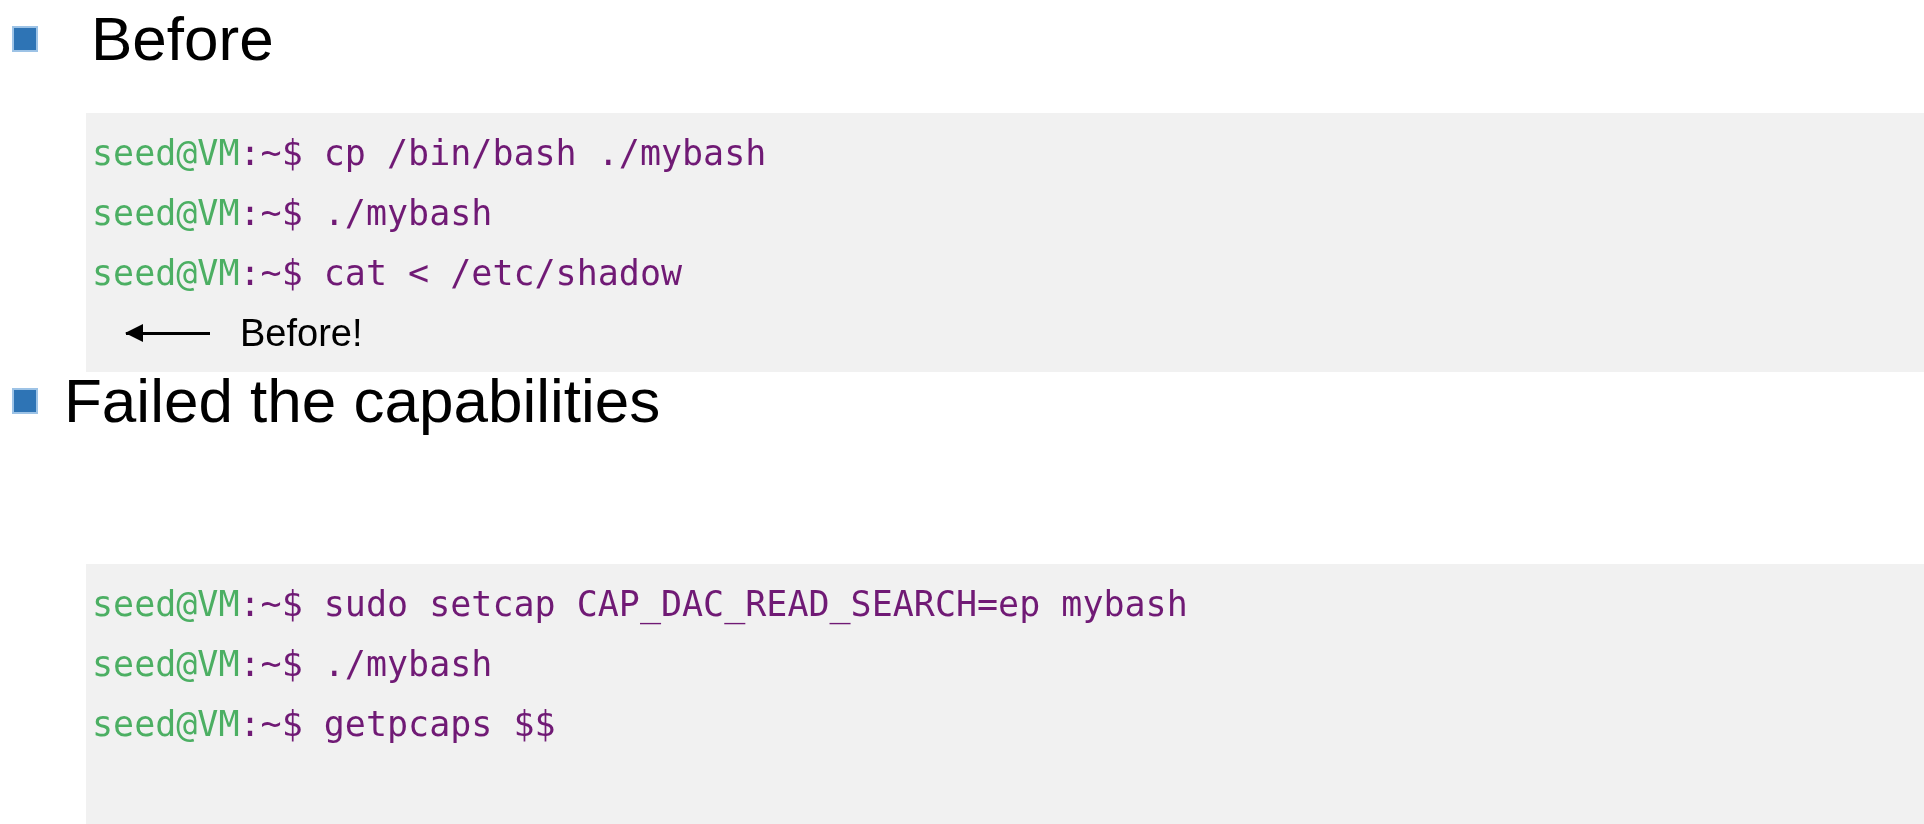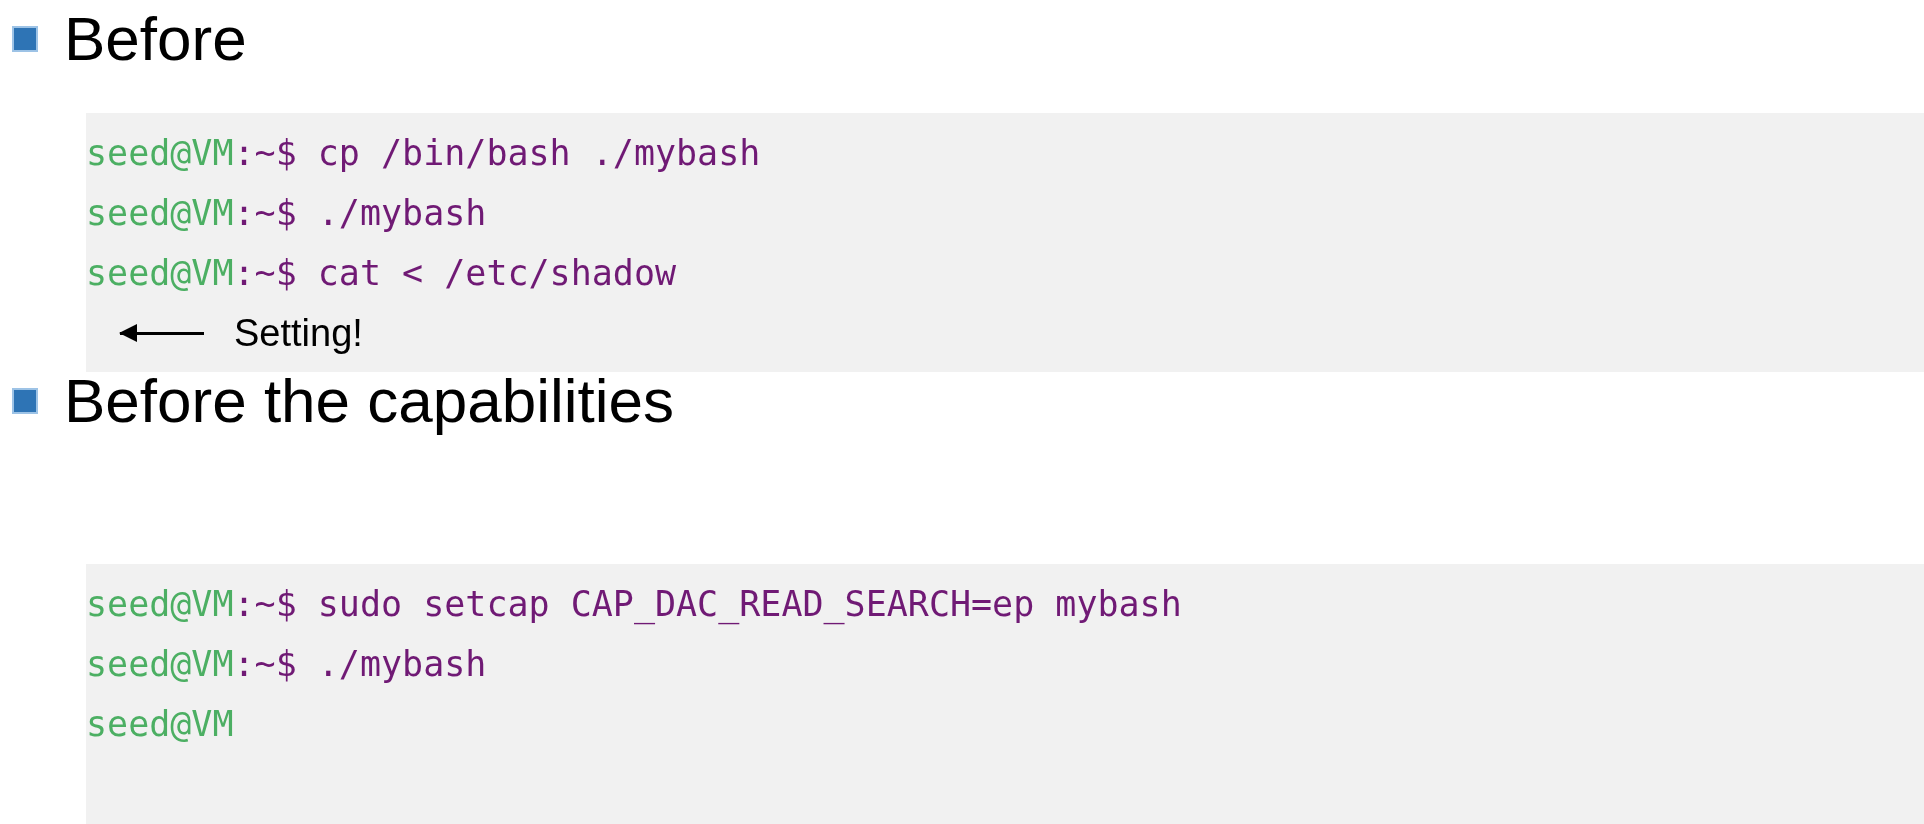--- a/index.html
+++ b/index.html
@@ -35,41 +35,42 @@
   .bullet-label {
     font-family: "Liberation Sans", sans-serif;
     font-size: 62px;
     line-height: 1;
     font-weight: 400;
     color: #000000;
     margin-left: 26px;
     white-space: nowrap;
   }
 
-  #heading-before   { top: 8px;  }
+  #heading-before   { top: 8px; gap: 27px;  }
   #heading-setting  { top: 370px; }
 
   
   .code-block {
     position: absolute;
     left: 86px;
     right: 0;
     background: #f1f1f1;
     box-sizing: border-box;
     padding: 10px 0 10px 0;
   }
   #code-block-before  { top: 113px; height: 259px; }
   #code-block-setting { top: 564px; height: 260px; }
 
   .code-line {
     font-family: "DejaVu Sans Mono", "Liberation Mono", monospace;
     font-size: 35px;
     line-height: 60px;
     white-space: pre;
     color: #000000;
+    padding-left: 6px;
     height: 60px;
     display: flex;
     align-items: flex-start;
   }
   .prompt {
     color: #4CAF63;
   }
   .cmd {
     color: #701a75;
   }
@@ -133,39 +134,39 @@
   </div>
 
   <div class="code-line">
     <span class="prompt">seed@VM</span><span class="cmd">:~$ cat &lt; /etc/shadow</span>
   </div>
 
   <div class="code-line">
     <span class="prompt"></span>
     <span class="annot">
       <span class="arrow"></span>
-      <span class="note">Setting!</span>
+      <span class="note">Before!</span>
     </span>
   </div>
 
 </div>
 
 <div class="bullet-row" id="heading-setting">
   <span class="bullet-marker"></span>
-  <span class="bullet-label">Before the capabilities</span>
+  <span class="bullet-label">Failed the capabilities</span>
 </div>
 
 <div class="code-block" id="code-block-setting">
 
   <div class="code-line">
     <span class="prompt">seed@VM</span><span class="cmd">:~$ sudo setcap CAP_DAC_READ_SEARCH=ep mybash</span>
   </div>
 
   <div class="code-line">
     <span class="prompt">seed@VM</span><span class="cmd">:~$ ./mybash</span>
   </div>
 
   <div class="code-line">
-    <span class="prompt">seed@VM</span>
+    <span class="prompt">seed@VM</span><span class="cmd">:~$ getpcaps $$</span>
   </div>
 
 
 </div>
 
 </body></html>

